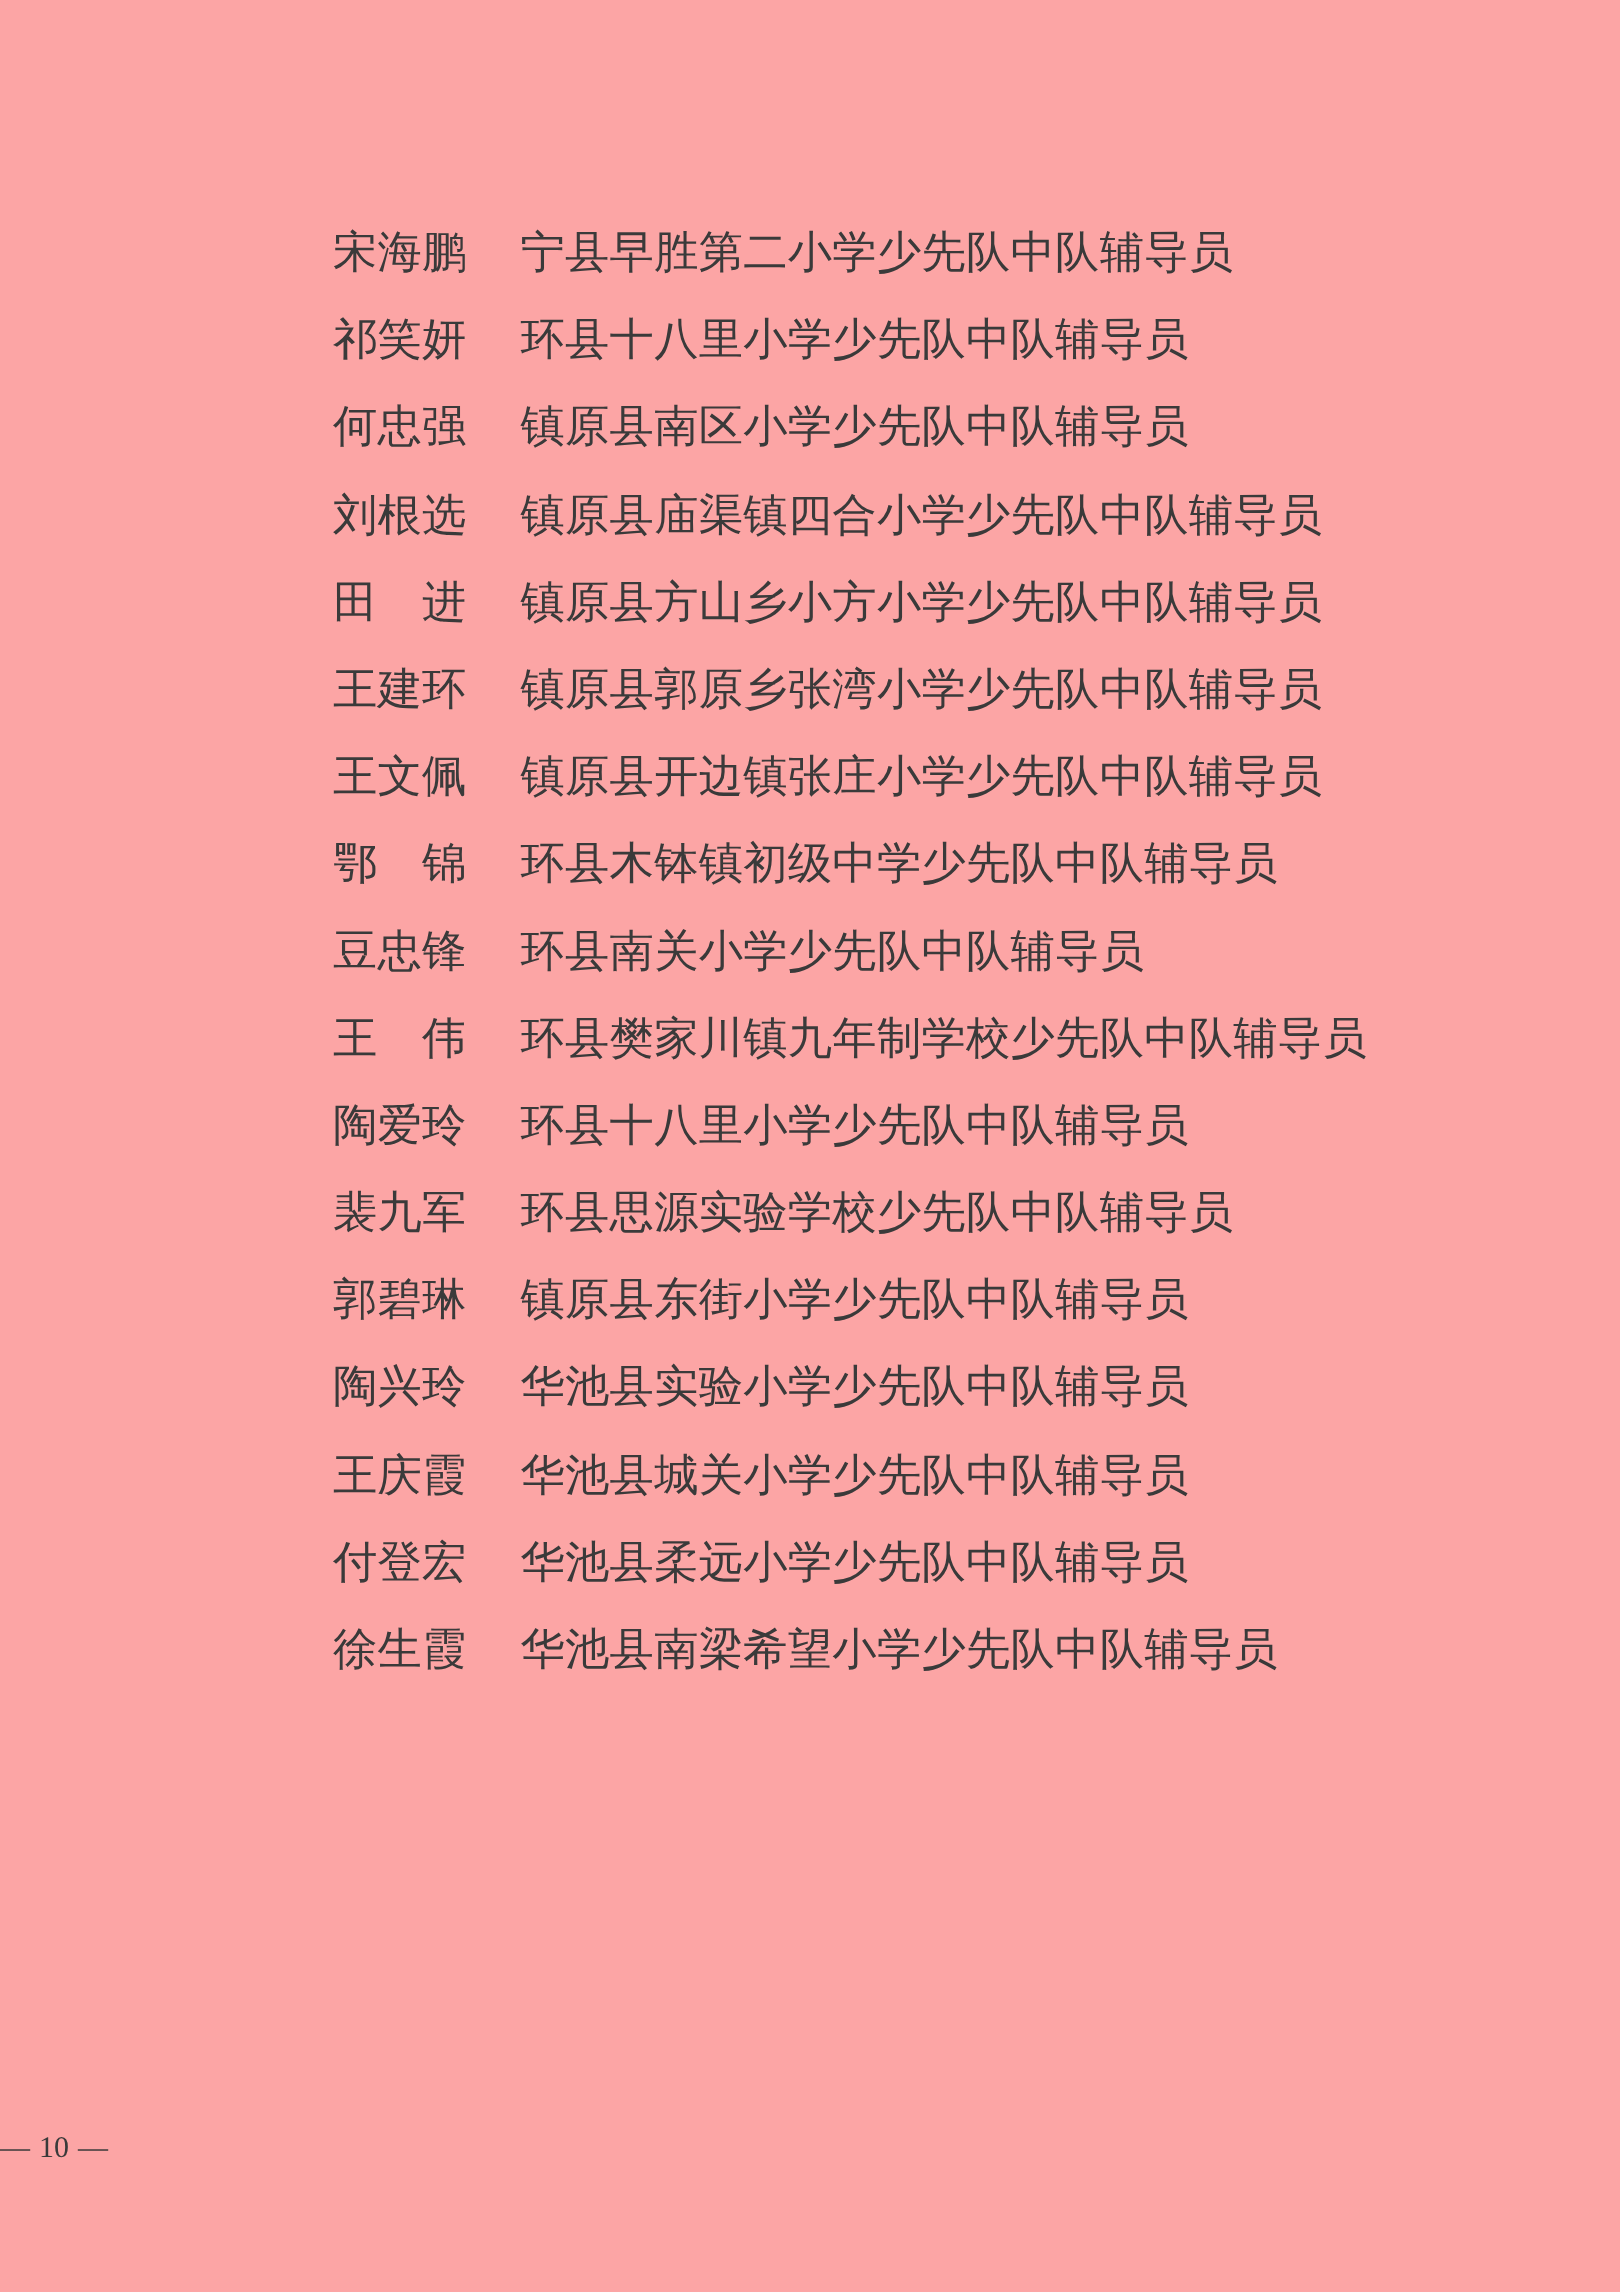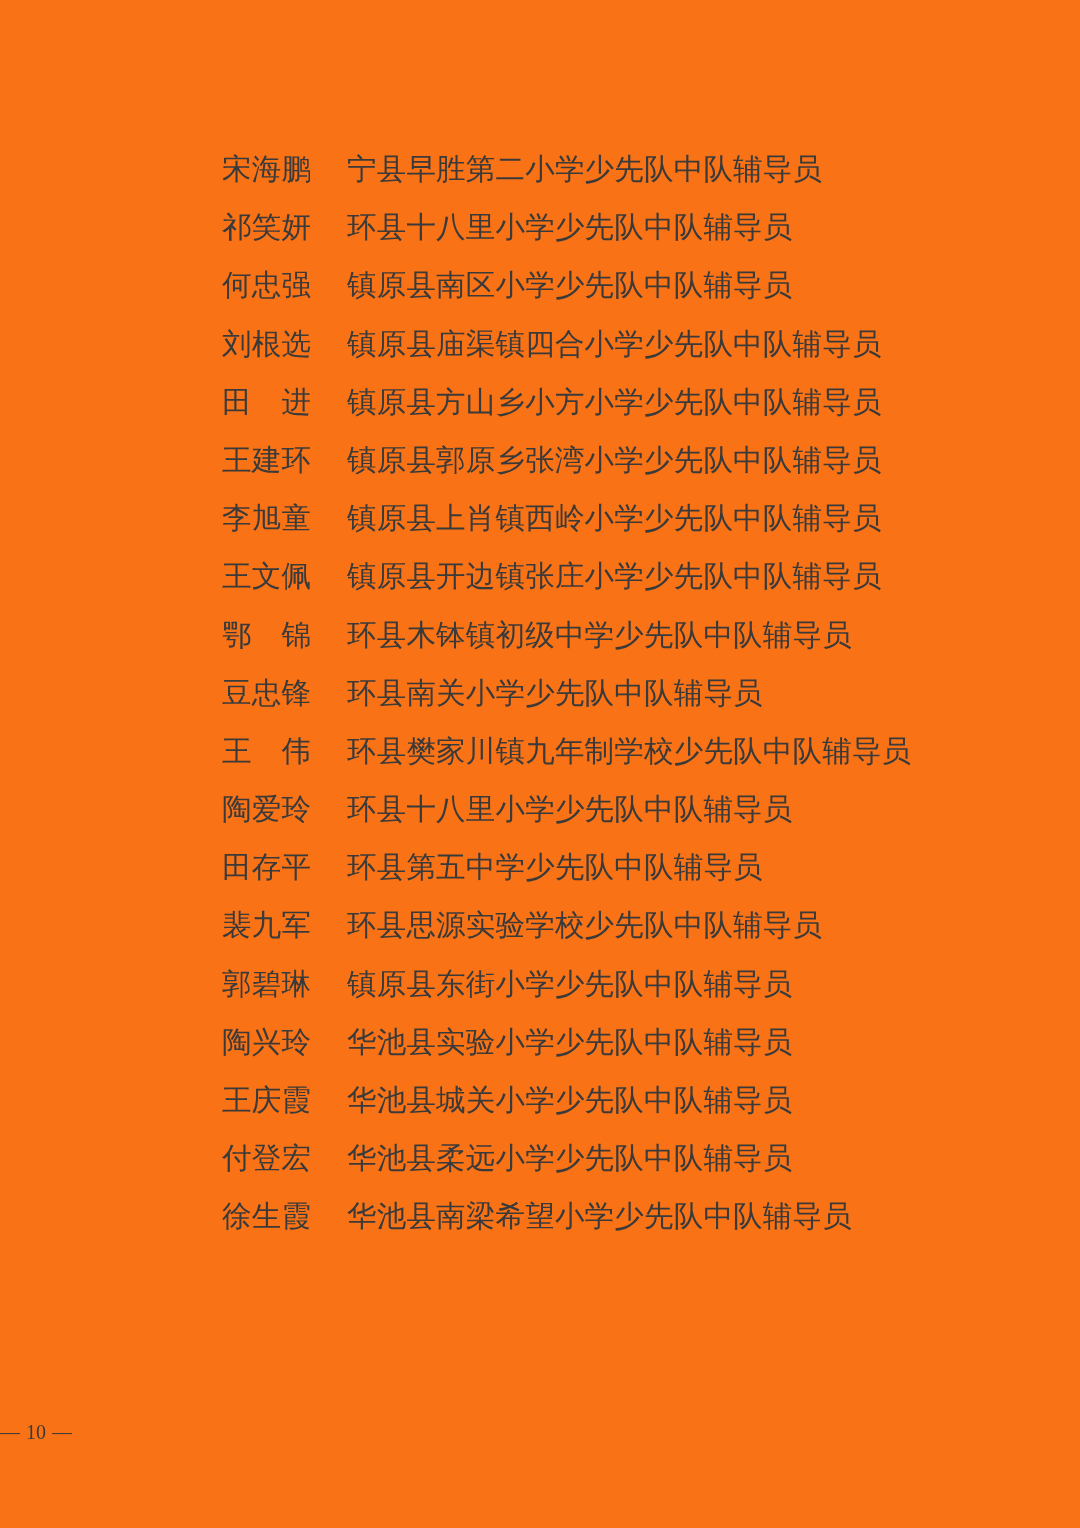--- a/index.html
+++ b/index.html
@@ -10,21 +10,21 @@
     width: 1080px;
     height: 1528px;
     background: #ffffff;
     font-family: "Liberation Serif", "DejaVu Serif", serif;
     position: relative;
     overflow: hidden;
   }
   .page {
     position: absolute;
     inset: 0;
-    background: #f97316;
+    background: #fca5a5;
   }
   .roster {
     position: absolute;
     top: 140px;
     left: 222px;
     right: 0;
   }
   .row {
     height: 58.2px;
     line-height: 58.2px;
@@ -83,23 +83,20 @@
   </div>
 
   <div class="row">
     <span class="name">田　进</span><span class="title">镇原县方山乡小方小学少先队中队辅导员</span>
   </div>
 
   <div class="row">
     <span class="name">王建环</span><span class="title">镇原县郭原乡张湾小学少先队中队辅导员</span>
   </div>
 
-  <div class="row">
-    <span class="name">李旭童</span><span class="title">镇原县上肖镇西岭小学少先队中队辅导员</span>
-  </div>
 
   <div class="row">
     <span class="name">王文佩</span><span class="title">镇原县开边镇张庄小学少先队中队辅导员</span>
   </div>
 
   <div class="row">
     <span class="name">鄂　锦</span><span class="title">环县木钵镇初级中学少先队中队辅导员</span>
   </div>
 
 
@@ -108,23 +105,20 @@
   </div>
 
   <div class="row">
     <span class="name">王　伟</span><span class="title">环县樊家川镇九年制学校少先队中队辅导员</span>
   </div>
 
   <div class="row">
     <span class="name">陶爱玲</span><span class="title">环县十八里小学少先队中队辅导员</span>
   </div>
 
-  <div class="row">
-    <span class="name">田存平</span><span class="title">环县第五中学少先队中队辅导员</span>
-  </div>
 
   <div class="row">
     <span class="name">裴九军</span><span class="title">环县思源实验学校少先队中队辅导员</span>
   </div>
 
   <div class="row">
     <span class="name">郭碧琳</span><span class="title">镇原县东街小学少先队中队辅导员</span>
   </div>
 
   <div class="row">

